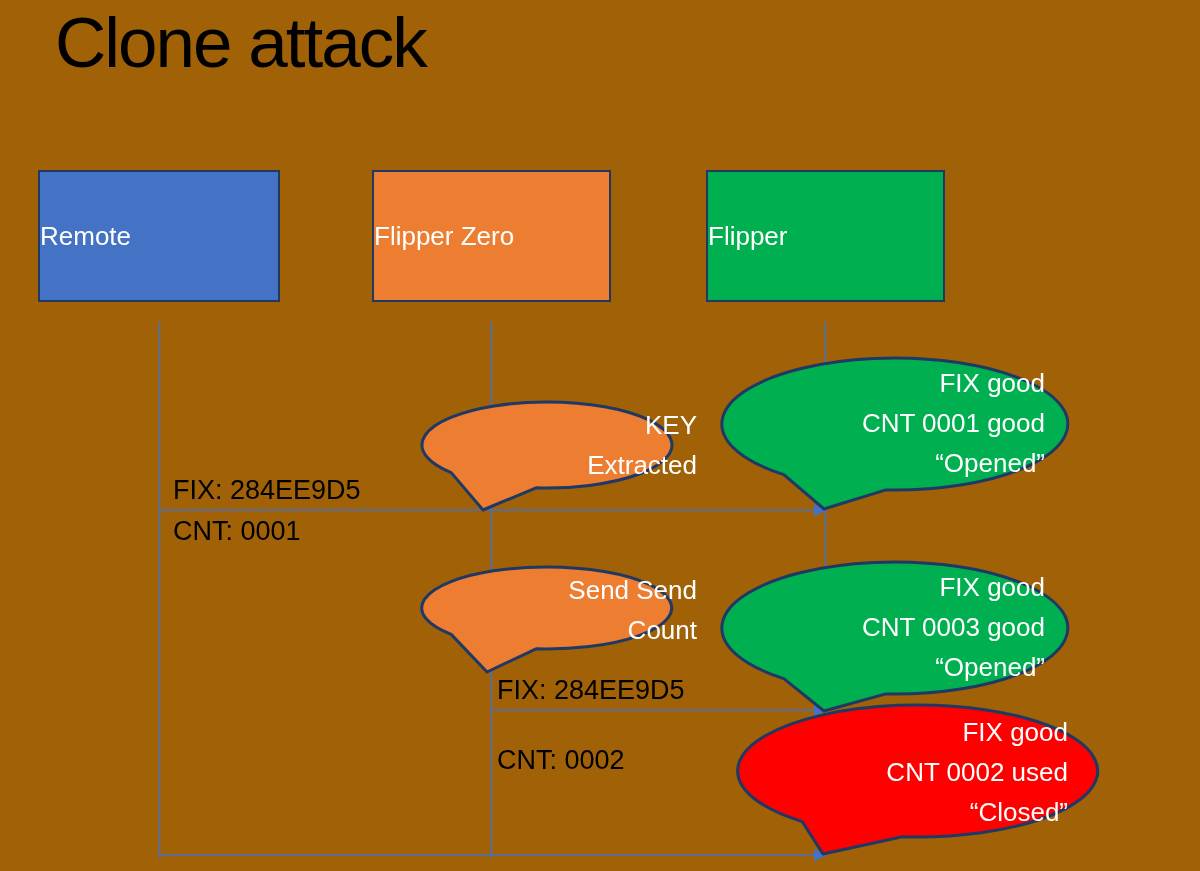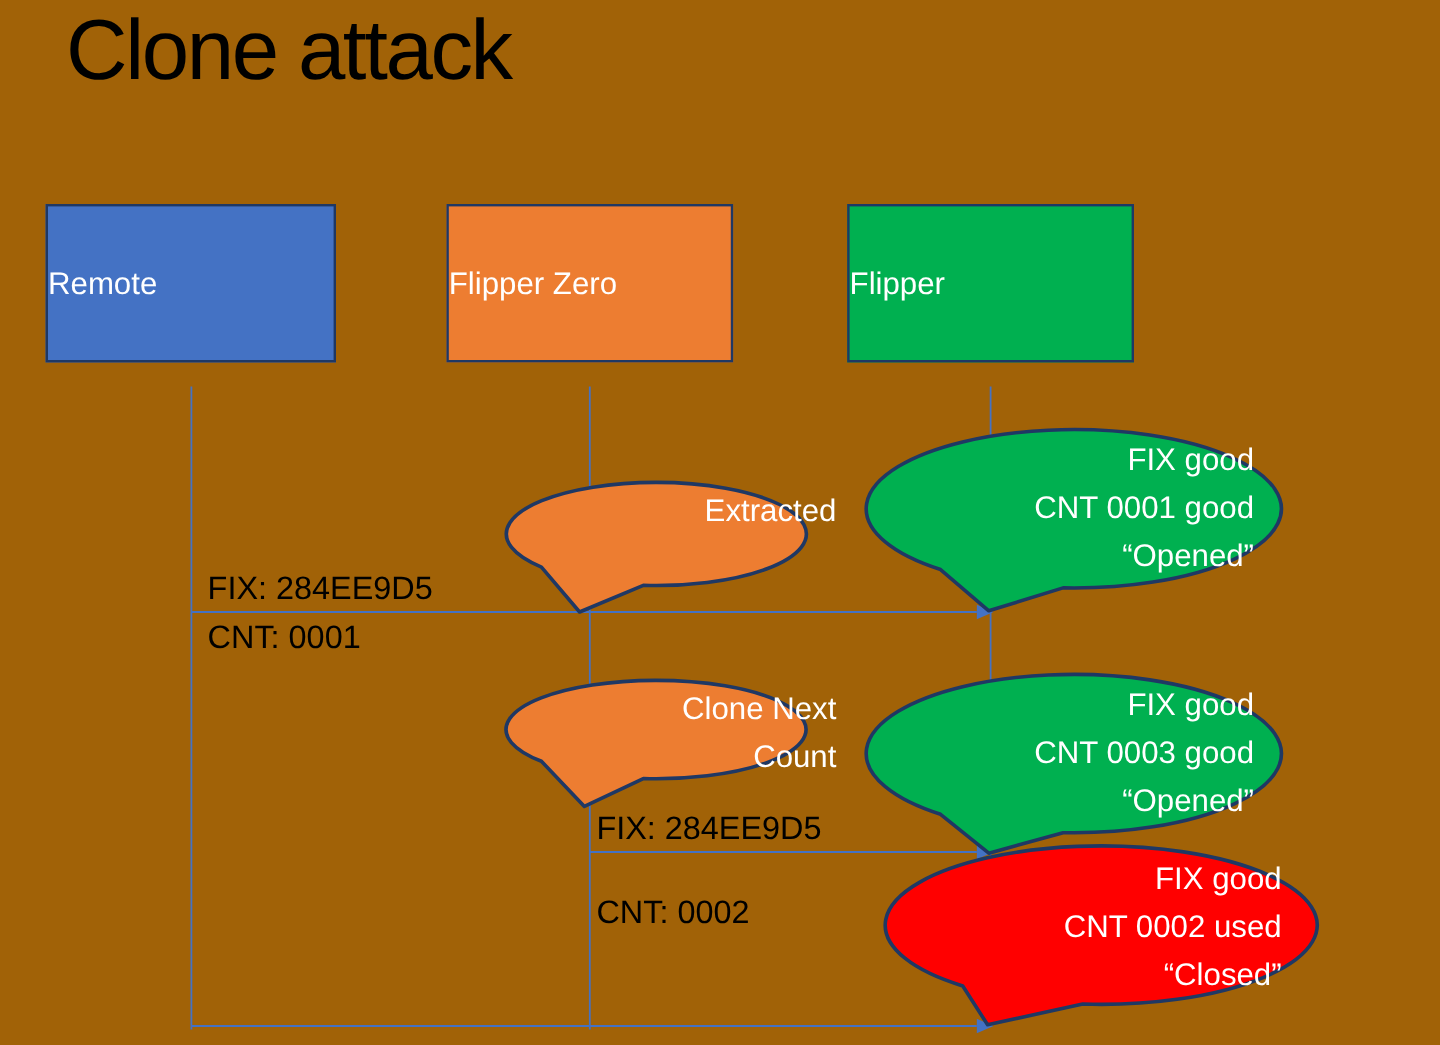--- a/index.html
+++ b/index.html
@@ -63,31 +63,32 @@
   <div class="actor" style="left: 706px; width: 239px; background-color: rgb(0, 176, 80);">
     <span>Flipper</span>
   </div>
 
   <div class="msg-label" style="left:173px;top:474px;">FIX: 284EE9D5</div>
   <div class="msg-label" style="left:173px;top:515px;">CNT: 0001</div>
   <div class="msg-label" style="left:497px;top:674px;">FIX: 284EE9D5</div>
   <div class="msg-label" style="left:497px;top:716px;margin-top:28px;">CNT: 0002</div>
 
   <div class="callout-text" style="left:397px;top:405px;">
+    <div>KEY</div>
     <div>Extracted</div>
   </div>
 
   <div class="callout-text" style="left:745px;top:363px;">
     <div>FIX good</div>
     <div>CNT 0001 good</div>
     <div>“Opened”</div>
   </div>
 
   <div class="callout-text" style="left:397px;top:570px;">
-    <div>Clone Next</div>
+    <div>Send Send</div>
     <div>Count</div>
   </div>
 
   <div class="callout-text" style="left:745px;top:567px;">
     <div>FIX good</div>
     <div>CNT 0003 good</div>
     <div>“Opened”</div>
   </div>
 
   <div class="callout-text" style="left:768px;top:712px;">

